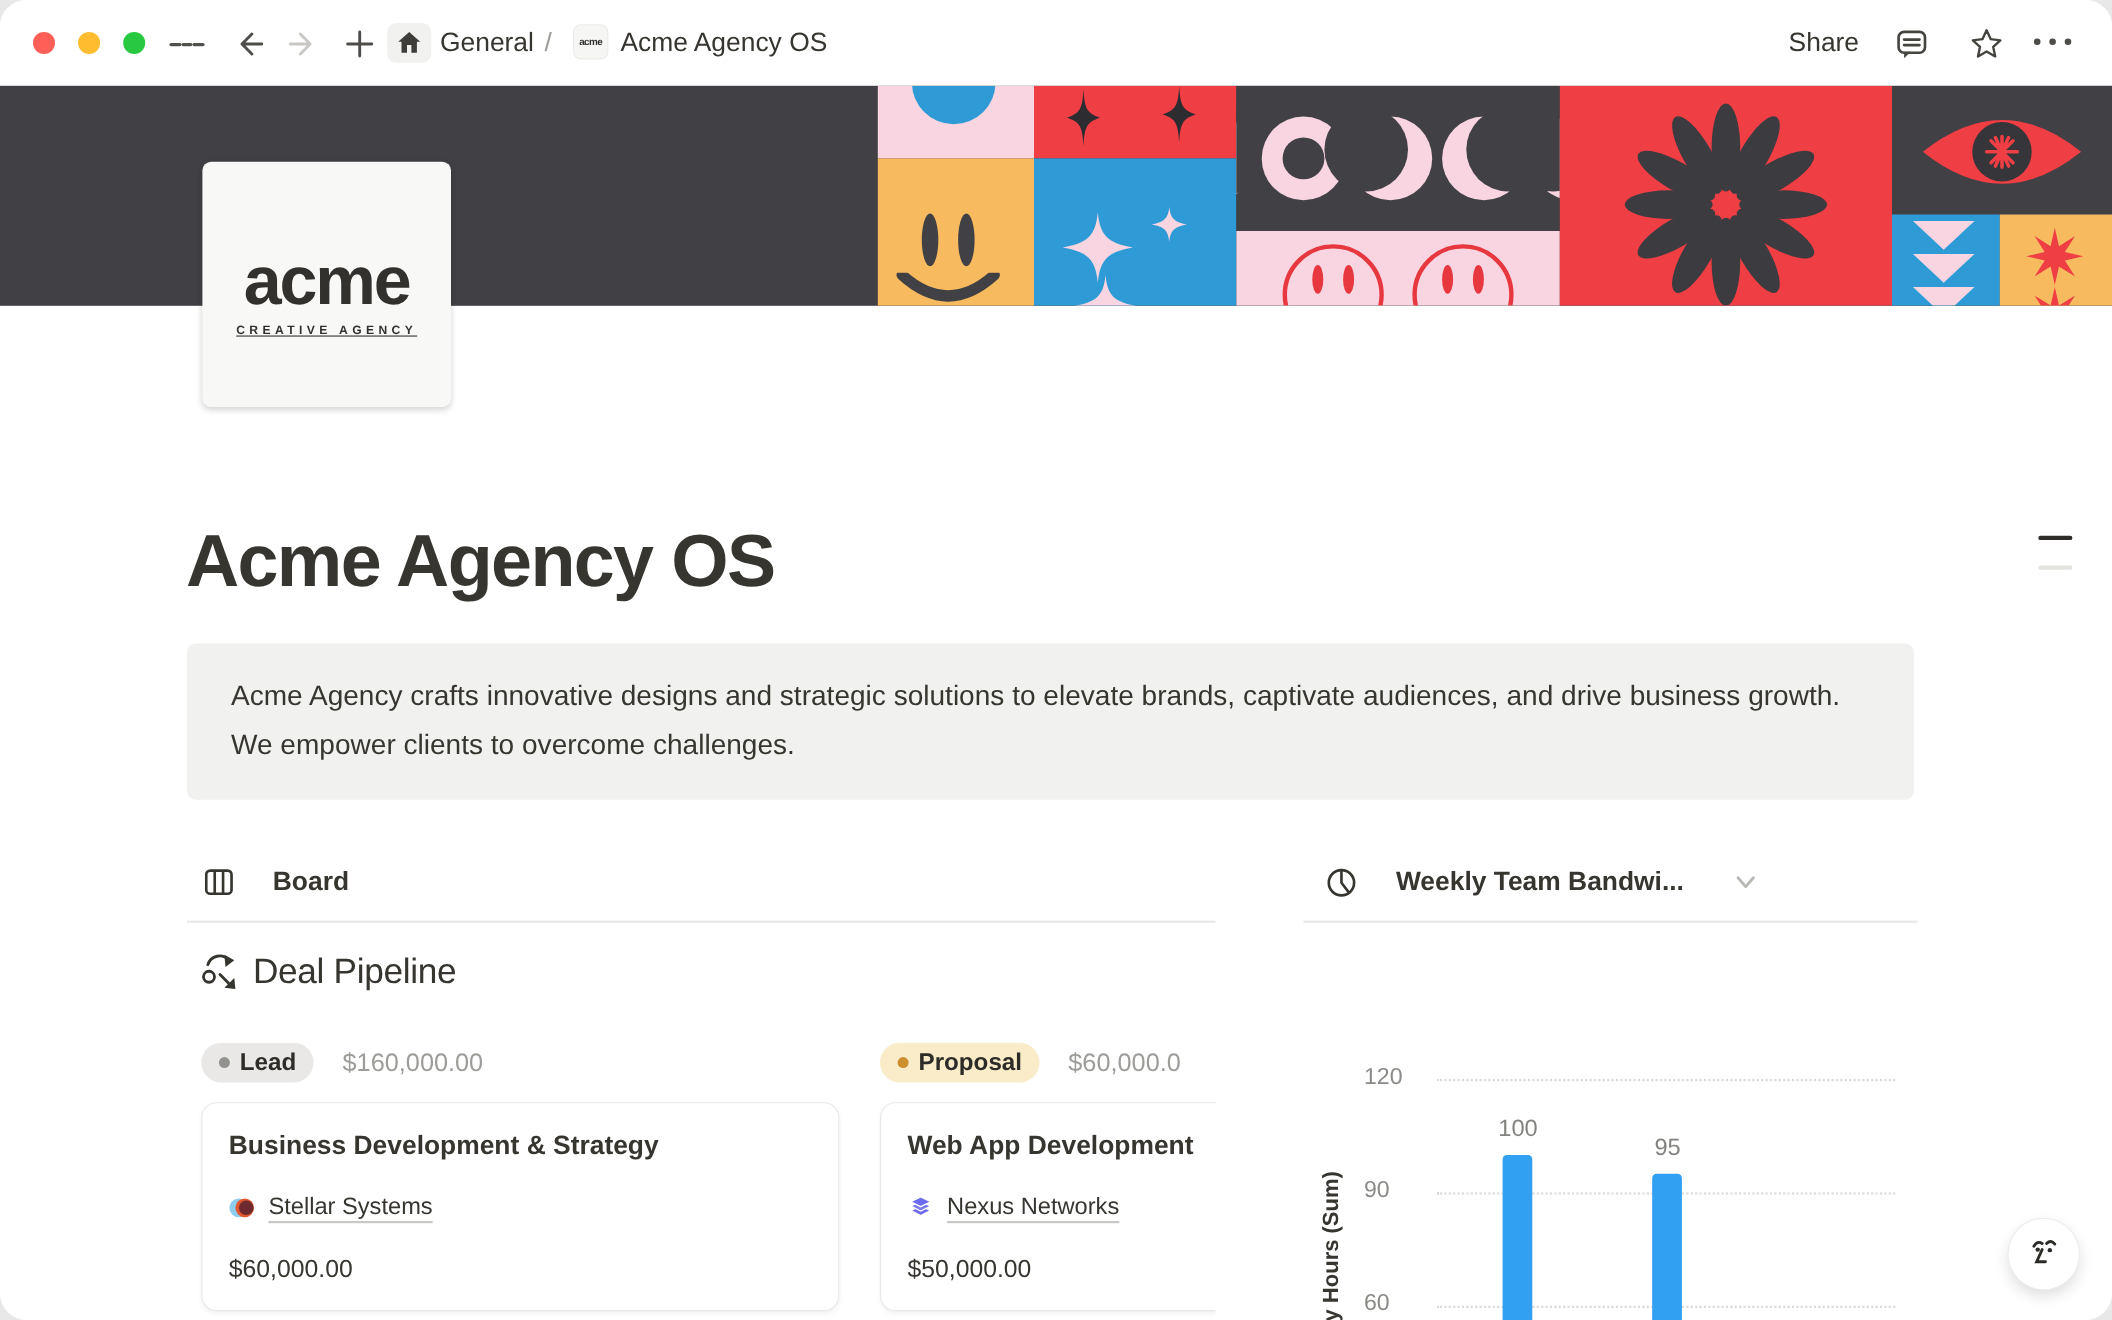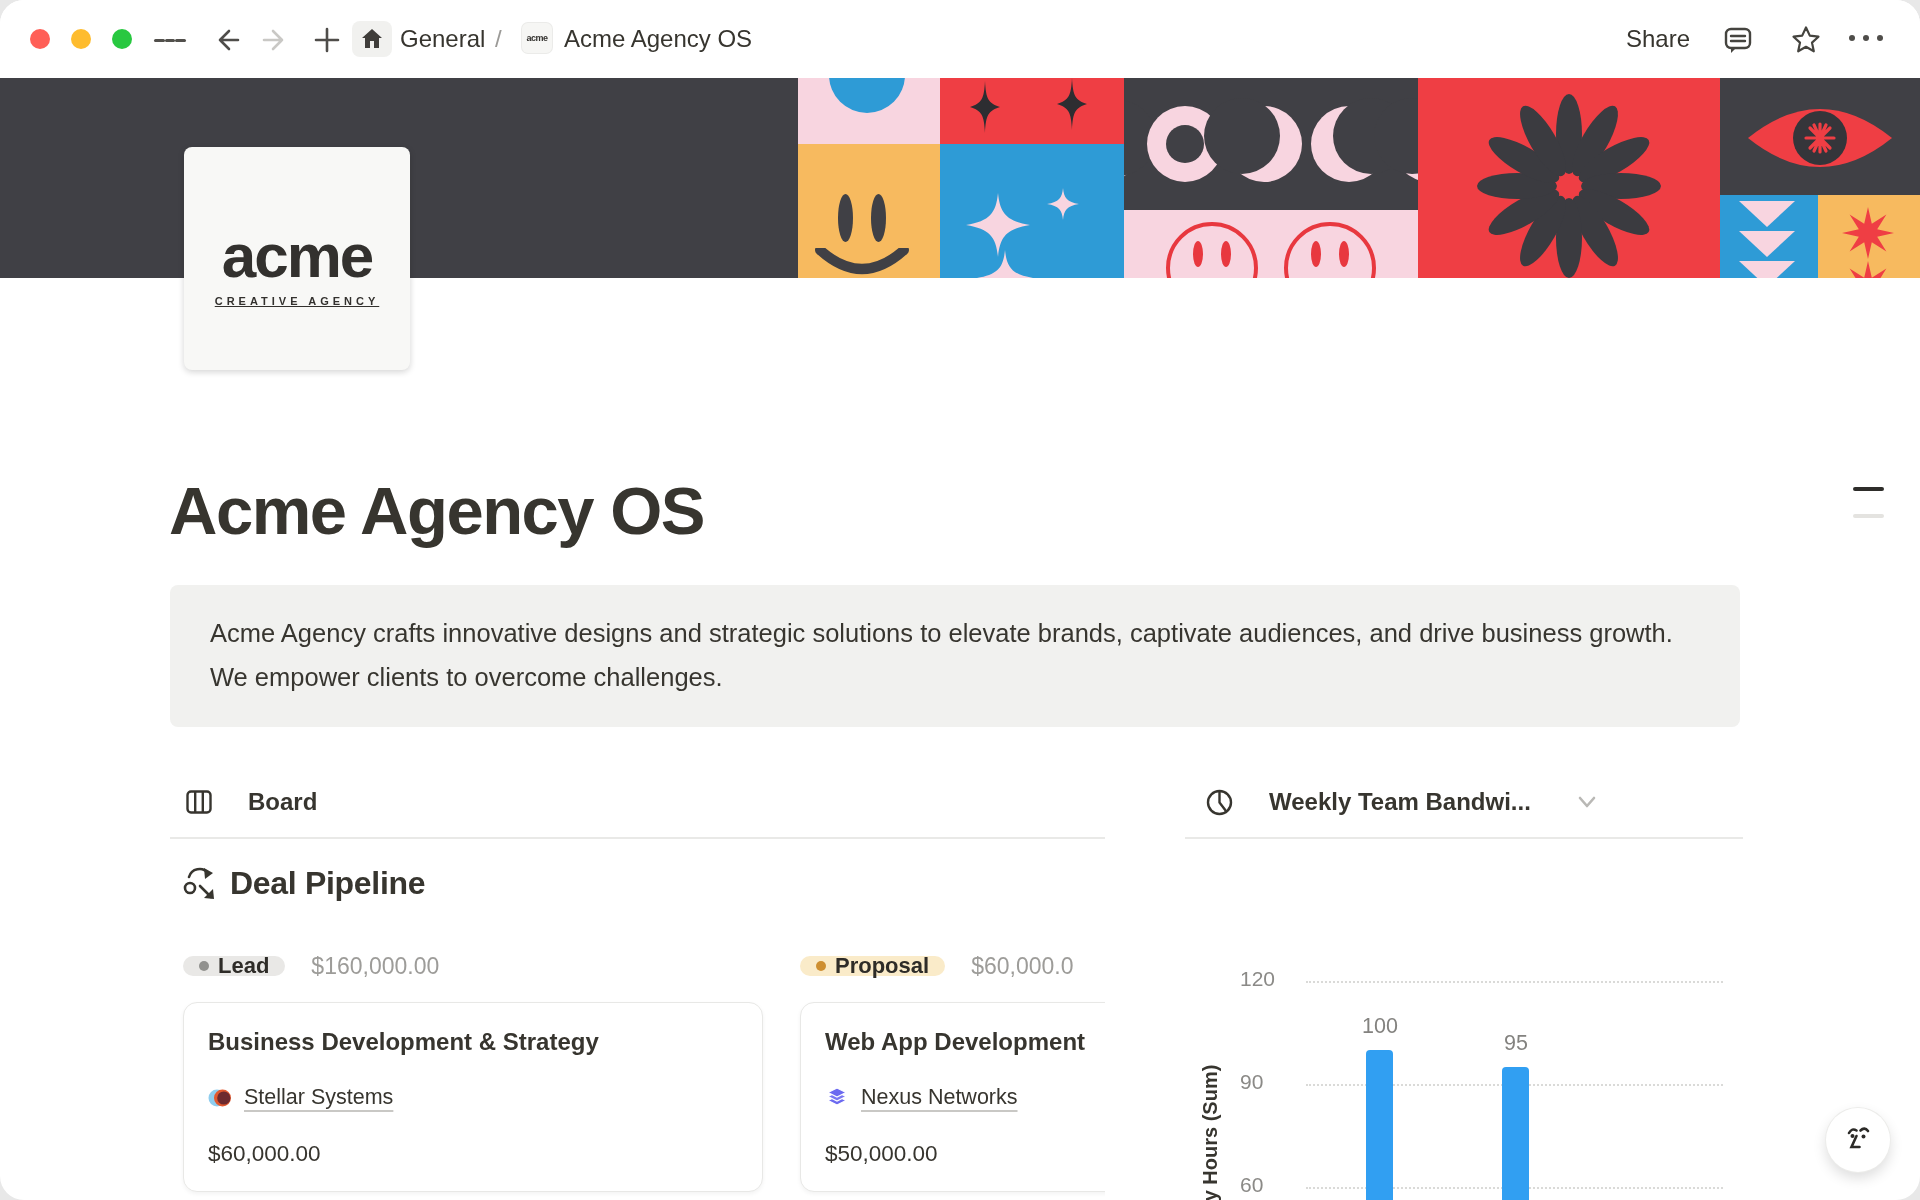--- a/index.html
+++ b/index.html
@@ -51,28 +51,28 @@
   .toc .l2 { background:#e4e3e0; margin-top:23px; }
 
   
   .page-title { position:absolute; left:169px; top:472px; font-size:67px; font-weight:800; letter-spacing:-1.5px; color:#37352f; }
   .callout { position:absolute; left:170px; top:585px; width:1570px; height:142px; background:#f1f1ef; border-radius:8px; padding:26px 60px 0 40px; font-size:25.5px; line-height:44px; color:#37352f; }
 
   .tab-row { position:absolute; top:785px; display:flex; align-items:center; height:34px;gap:24px; }
   .tab-label { font-size:24px; font-weight:600; color:#37352f; margin-left:12px; white-space:nowrap; }
   .divider { position:absolute; top:837px; height:2px; background:#e9e9e7; }
   .heading-row { position:absolute; top:864px; display:flex; align-items:center; gap:12px; }
-  .heading-text { font-size:32px; font-weight:700; color:#37352f; letter-spacing:-0.3px; white-space:nowrap; }
+  .heading-text { font-size:32px; font-weight:400; color:#37352f; letter-spacing:-0.3px; white-space:nowrap; }
 
   
   .board-wrap { position:absolute; left:170px; top:948px; width:935px; height:252px; overflow:hidden; }
   .board-cols { display:flex; gap:37px; padding-left:13px; }
   .b-col { width:580px; flex:0 0 580px; }
   .col-head { display:flex; align-items:center; height:36px; }
-  .pill { display:inline-flex; align-items:center; gap:9px; height:20px; padding:0 16px; border-radius:18px; }
+  .pill { display:inline-flex; align-items:center; gap:9px; height:36px; padding:0 16px; border-radius:18px; }
   .pill .dot { width:10px; height:10px; border-radius:50%; }
   .pill .pl { font-size:22px; font-weight:600; color:#2e2c28; }
   .col-total { margin-left:26px; font-size:23px; color:#9d9c99; }
   .kcard { margin-top:18px; width:580px; height:190px; background:#ffffff; border:1.5px solid #e8e8e6; border-radius:14px; box-shadow:0 2px 4px rgba(15,15,15,.05); padding:25px 24px 0 24px; }
   .kcard-title { font-size:24px; font-weight:600; color:#37352f; white-space:nowrap; }
   .client-row { margin-top:29px; display:flex; align-items:center; gap:12px; }
   .client-link { font-size:21.5px; color:#37352f; text-decoration:underline; text-decoration-color:#c9c8c5; text-decoration-thickness:1.5px; text-underline-offset:6px; white-space:nowrap; }
   .kcard-amount { margin-top:31px; font-size:22.5px; color:#37352f; }
 
   

